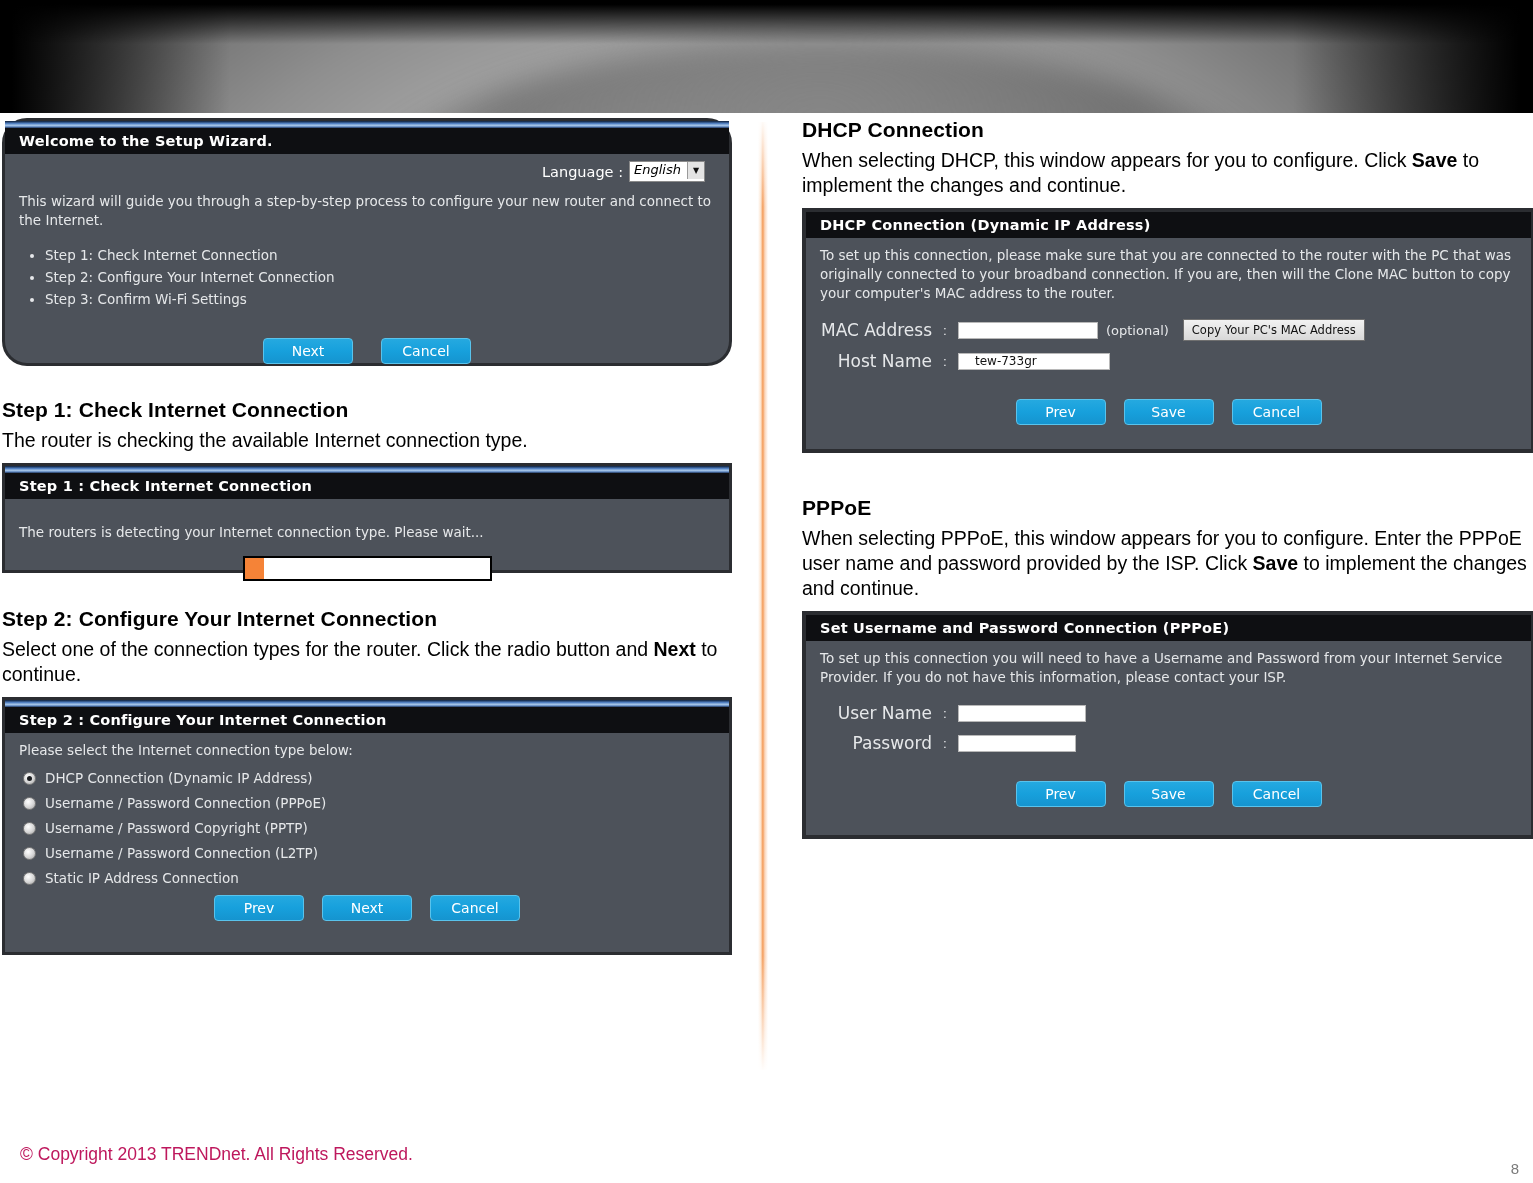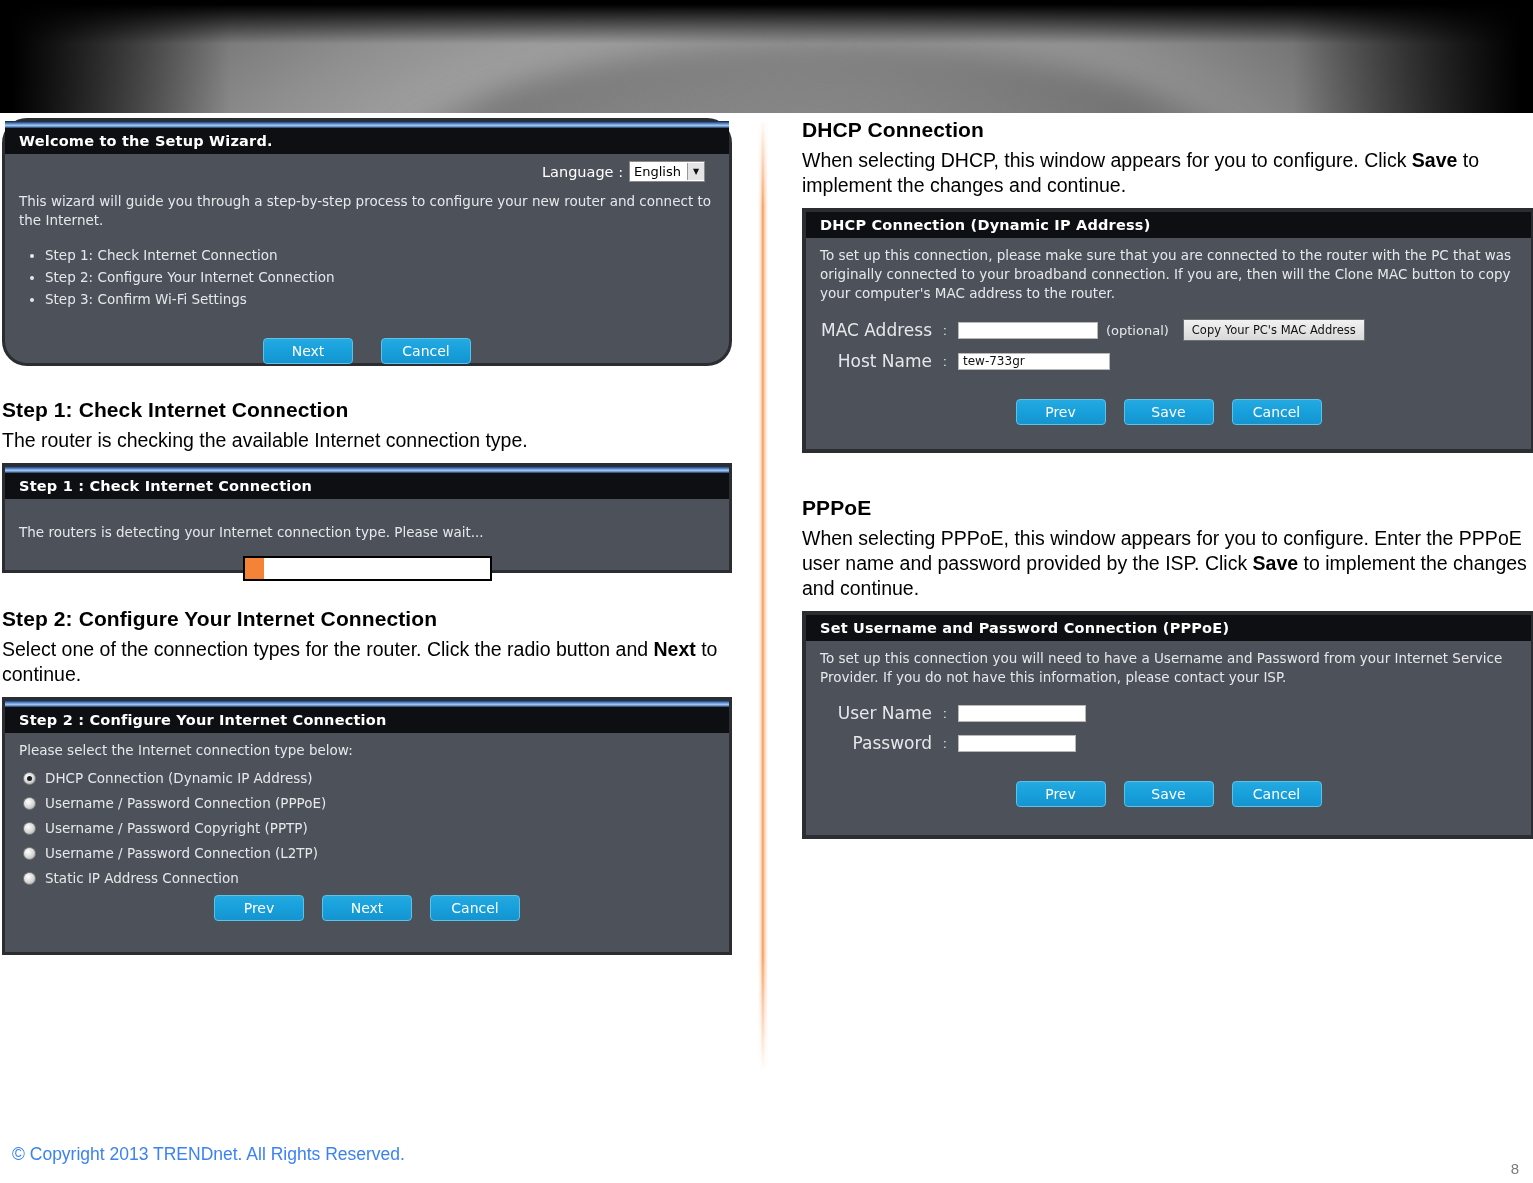--- a/index.html
+++ b/index.html
@@ -90,23 +90,24 @@
     font-family:"DejaVu Sans", sans-serif;
   }
 
   
   .langrow{
     display:flex;justify-content:flex-end;align-items:center;
     font-size:14.5px;color:#ffffff;padding:5px 10px 0 0;
     font-family:"DejaVu Sans", sans-serif;
   }
   .langsel{
-    display:inline-flex;align-items:center;background:#ffffff;color:#000;
+    display:inline-flex;background:#ffffff;color:#000;
     border:1px solid #8a8a8a;margin-left:6px;height:19px;font-size:13px;
     padding:0 0 0 4px;
+    font-style:italic;
   }
   .langsel .lv{padding-right:6px;}
   .langsel .arrow{
     width:16px;height:17px;background:#e4e4e4;border-left:1px solid #9a9a9a;
     display:flex;align-items:center;justify-content:center;font-size:8px;color:#111;
   }
 
   ul.steps{margin:14px 0 0 0;padding:0 0 0 26px;}
   ul.steps li{
     font-size:13.5px;line-height:22px;color:#e6e8ea;
@@ -146,33 +147,33 @@
 
   
   .frow{display:flex;align-items:center;margin-bottom:10px;}
   .flabel{
     width:112px;text-align:right;font-size:17px;color:#e6e8ea;
     font-family:"DejaVu Sans", sans-serif;
   }
   .fcolon{width:26px;text-align:center;font-size:13.5px;color:#e6e8ea;}
   .finput{
     background:#ffffff;border:1px solid #b8b8b8;height:17px;
-    font-size:12px;color:#111;padding:1px 4px;box-sizing:border-box;
+    font-size:12px;color:#111;padding:1px 16px;box-sizing:border-box;
     font-family:"DejaVu Sans", sans-serif;line-height:15px;
   }
   .fnote{font-size:13px;color:#e6e8ea;margin-left:8px;font-family:"DejaVu Sans", sans-serif;}
   .greybtn{
     margin-left:14px;background:linear-gradient(to bottom,#f2f2f2,#d8d8d8);
     border:1px solid #6f6f6f;font-size:11.5px;color:#111;padding:3px 8px;
     font-family:"DejaVu Sans", sans-serif;
   }
 
   
   .footer{
-    position:absolute;left:12px;bottom:18px;font-size:17.5px;color:#3b82f6;
+    position:absolute;left:20px;bottom:18px;font-size:17.5px;color:#be185d;
   }
   .pageno{
     position:absolute;right:14px;bottom:6px;font-size:15px;color:#7b7b7b;
   }
 </style>
 </head>
 <body>
 
 <div class="banner">
   <div class="arc"></div>

